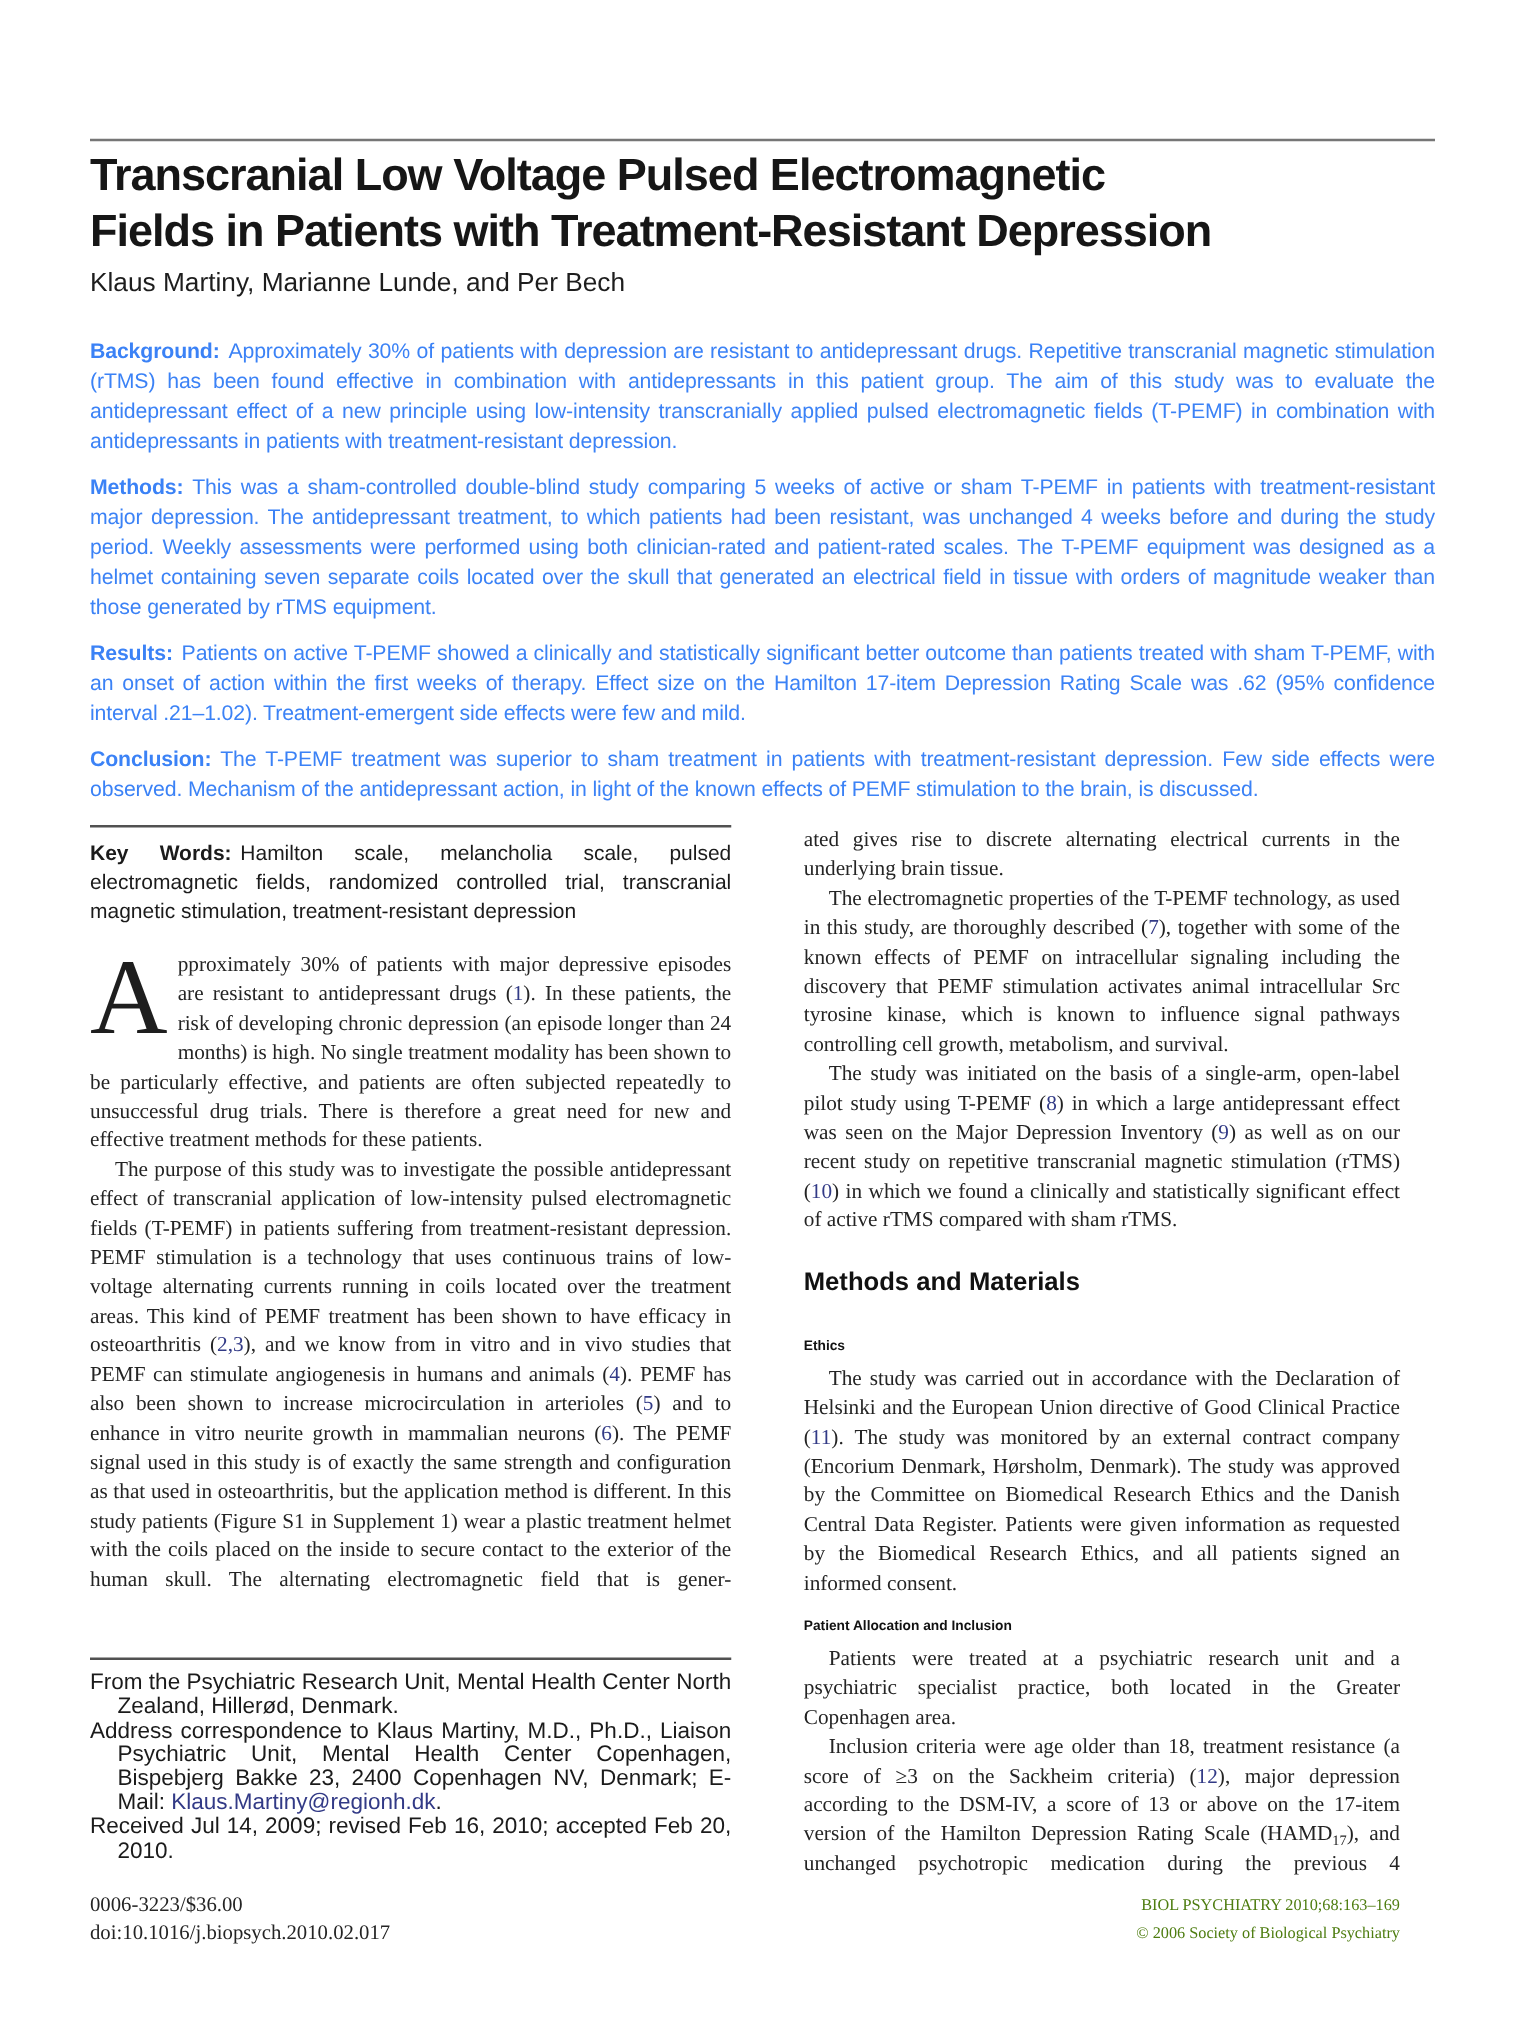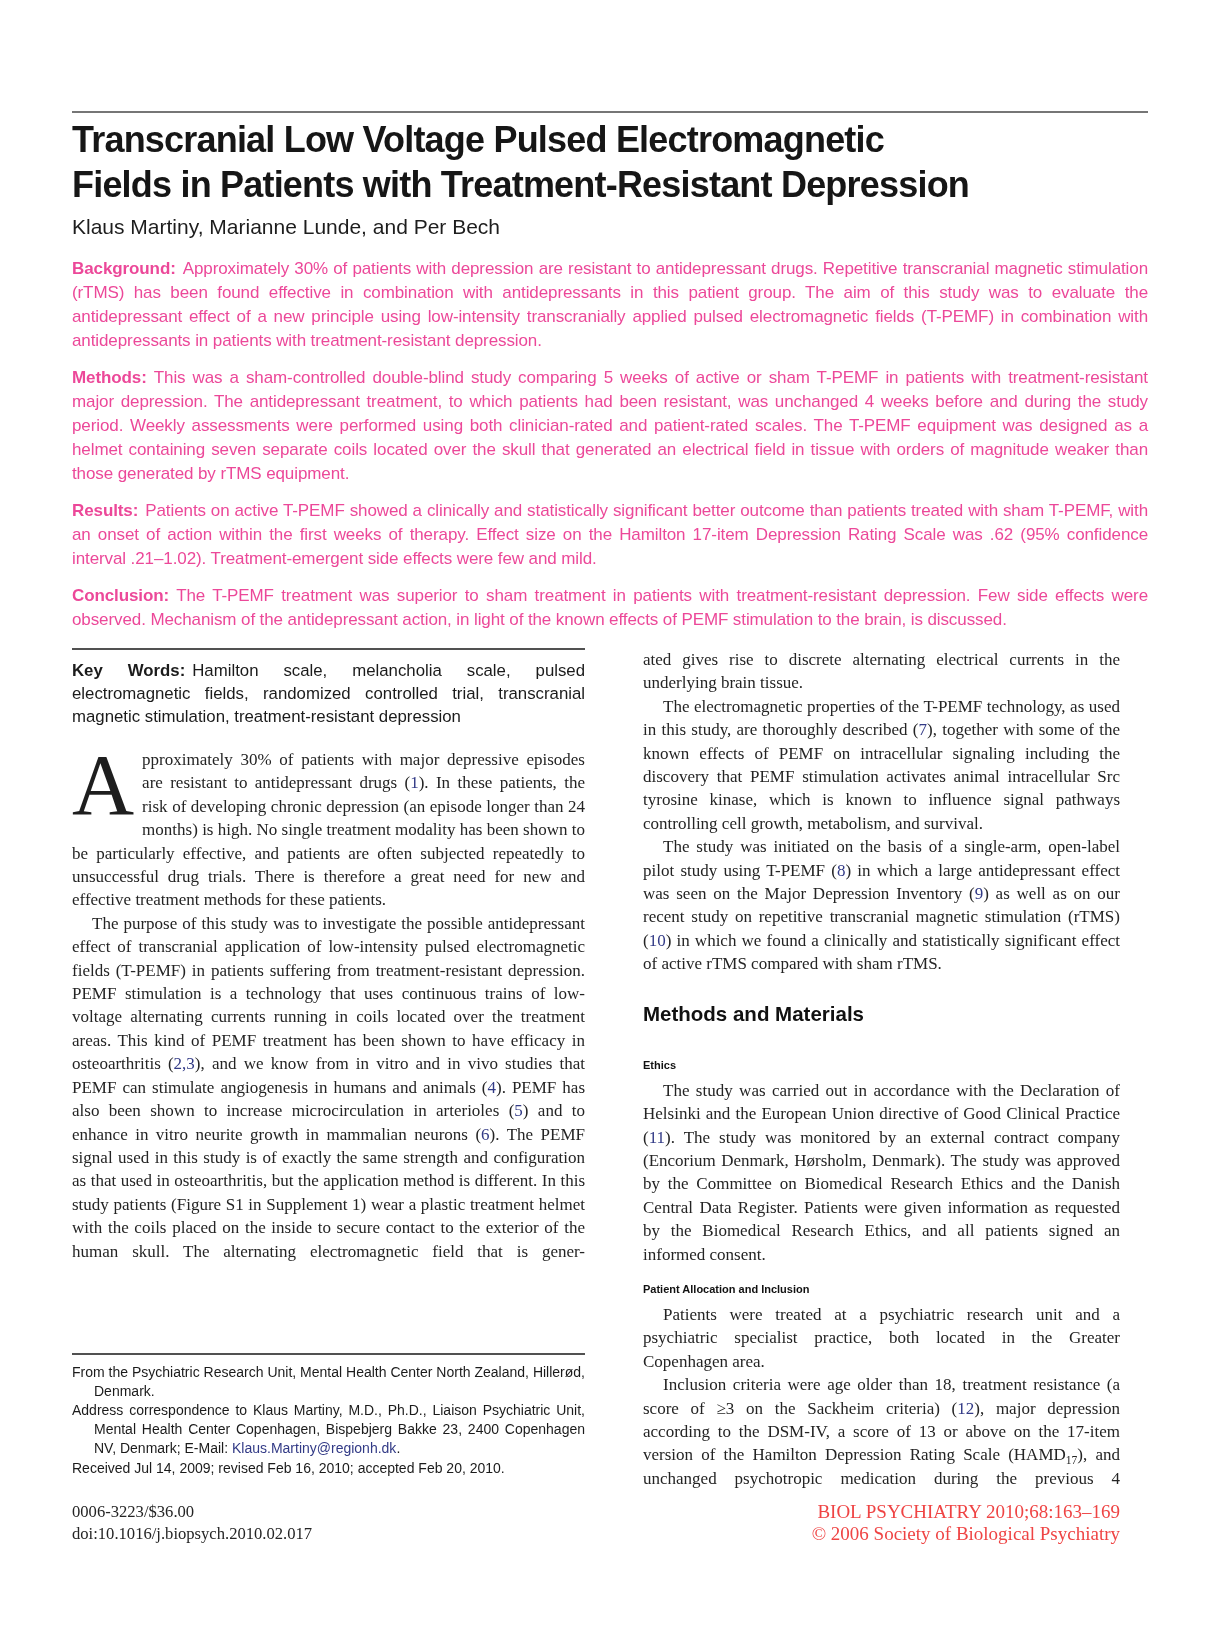--- a/index.html
+++ b/index.html
@@ -18,24 +18,24 @@
     font-family:"Liberation Sans","DejaVu Sans",sans-serif;
     font-weight:700;font-size:36px;line-height:45px;letter-spacing:-0.8px;
     color:#161616;margin:4px 0 0 0;
   }
   .title .tl{display:block;}
   .authors{
     font-family:"Liberation Sans","DejaVu Sans",sans-serif;
     font-size:21px;line-height:28px;color:#1d1d1d;margin-top:6px;
   }
   .abstract{
-    margin-top:16px;
+    margin-top:28px;
     font-family:"Liberation Sans","DejaVu Sans",sans-serif;
     font-size:17px;line-height:24px;letter-spacing:-0.1px;
-    text-align:justify;color:#ec4899;
+    text-align:justify;color:#3b82f6;
   }
   .abstract p{margin:0 0 13px 0;}
   .lbl{font-weight:700;margin-right:7px;}
   .columns{display:flex;gap:58px;margin-top:16px;min-height:898px;}
   .col{display:flex;flex-direction:column;}
   .col-left{width:513px;}
   .col-right{width:477px;}
   .kw{
     font-family:"Liberation Sans","DejaVu Sans",sans-serif;
     font-size:16.8px;line-height:23px;text-align:justify;color:#1b1b1b;
@@ -63,29 +63,29 @@
     margin:26px 0 16px 0;line-height:24px;
   }
   .h3{
     font-family:"Liberation Sans","DejaVu Sans",sans-serif;
     font-weight:700;font-size:11px;color:#111111;
     margin:13px 0 3px 0;line-height:21px;
   }
   .footnote{
     margin-top:auto;
     font-family:"Liberation Sans","DejaVu Sans",sans-serif;
-    font-size:14px;line-height:19.2px;color:#1b1b1b;
+    font-size:18px;line-height:19.2px;color:#1b1b1b;
     border-top:2px solid #515151;padding-top:8px;
     text-align:justify;
   }
   .fn-entry{margin:0;padding-left:22px;text-indent:-22px;}
   .issn{margin-top:23px;font-size:16.6px;line-height:22.6px;color:#242424;}
   .right-footer{
     margin-top:auto;text-align:right;
-    font-size:19px;line-height:22.6px;color:#ef4444;
+    font-size:13px;line-height:22.6px;color:#4d7c0f;
   }
 </style>
 </head>
 <body>
 
 <div class="page">
 
   <div class="toprule"></div>
 
   <h1 class="title">

